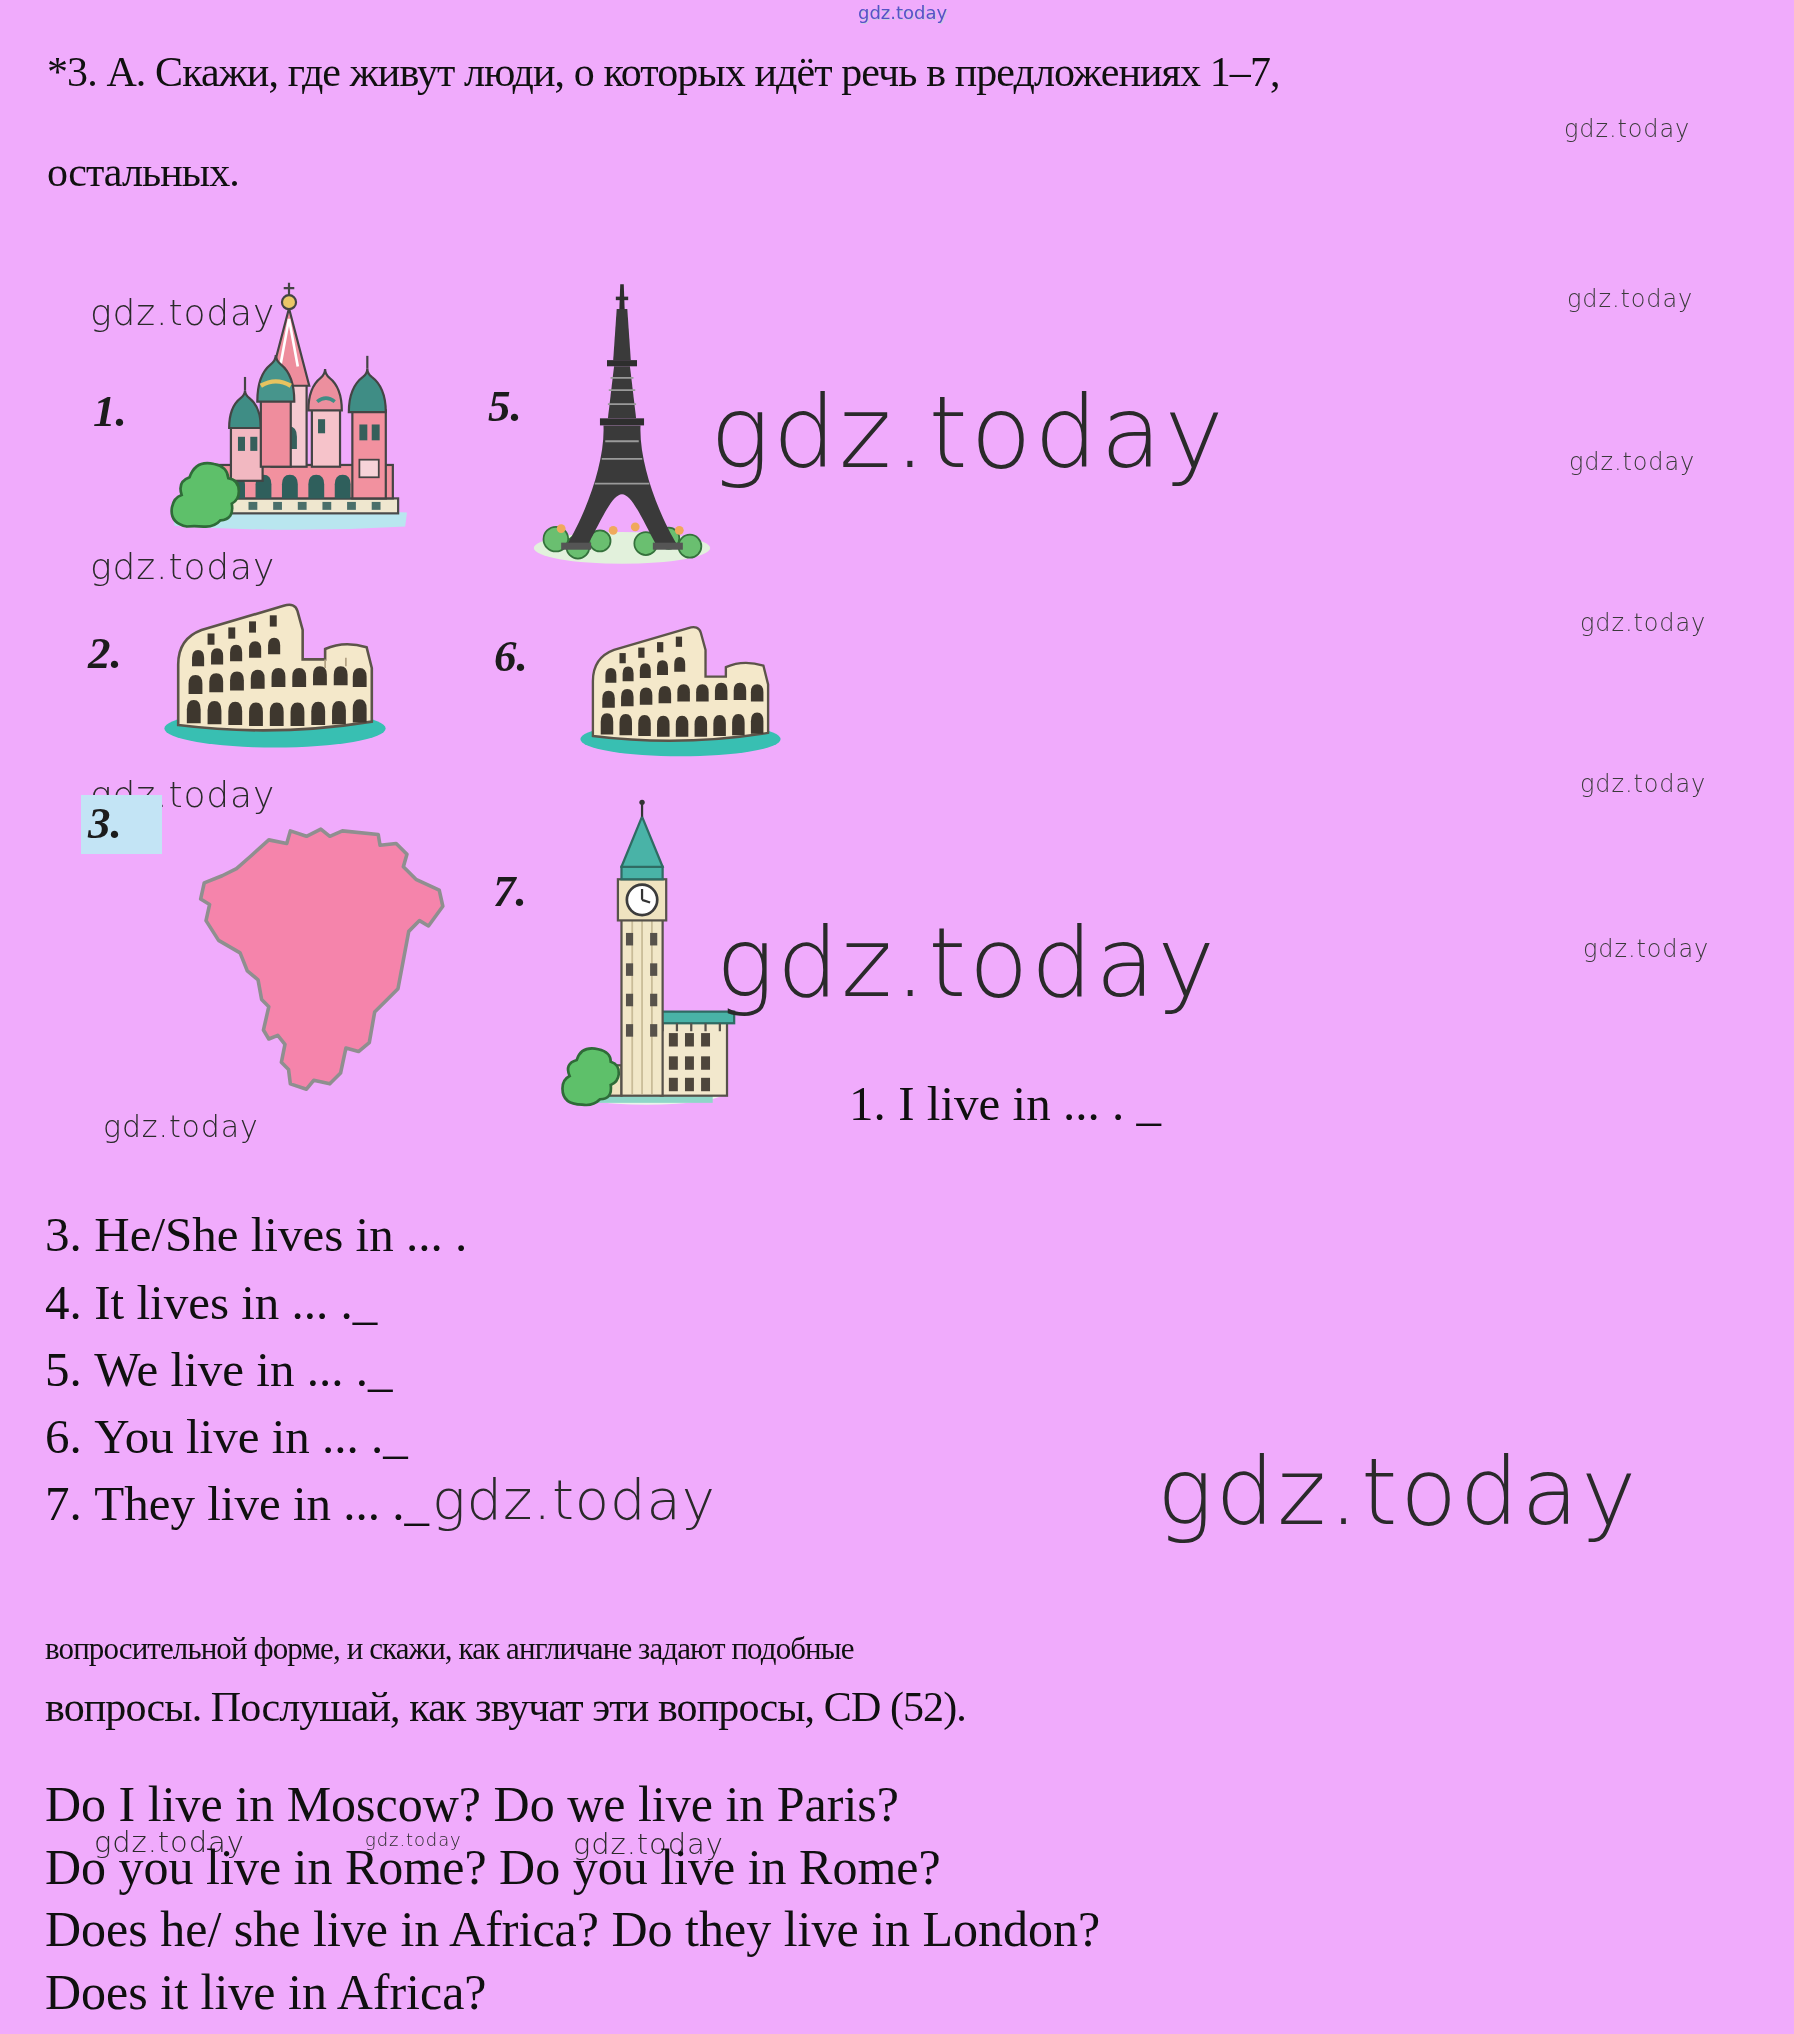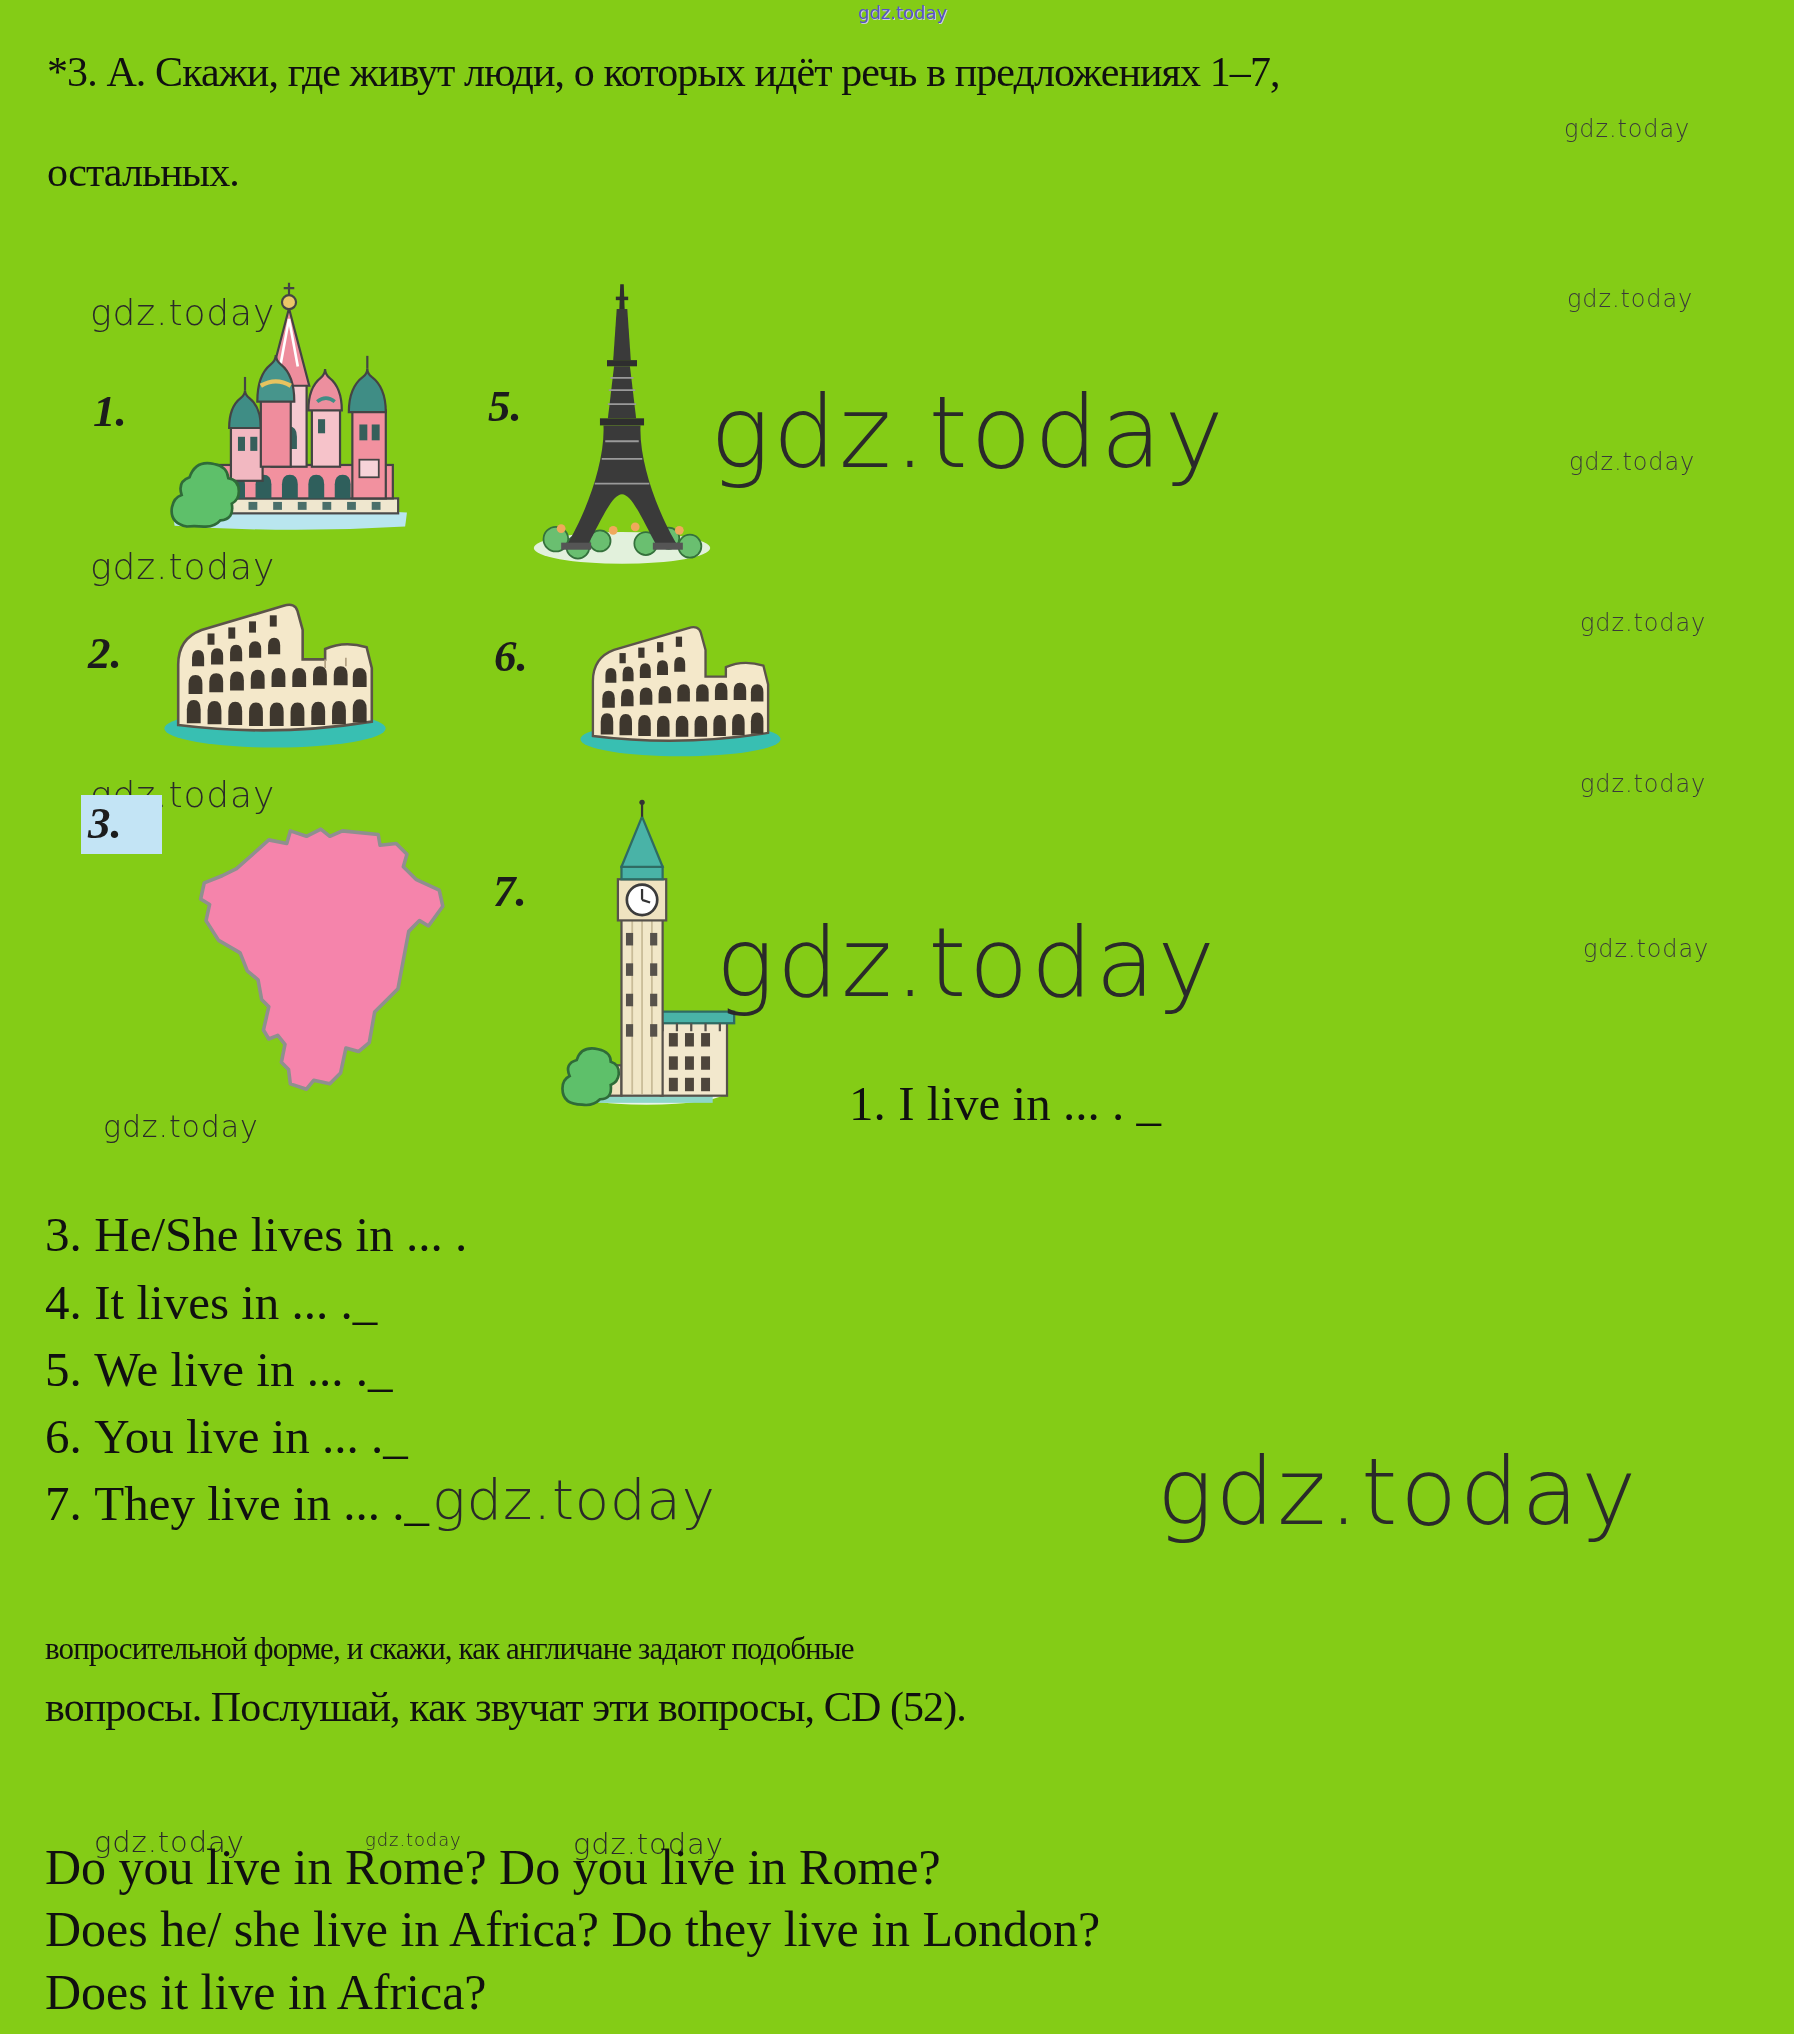--- a/index.html
+++ b/index.html
@@ -1,16 +1,16 @@
 <!DOCTYPE html>
 <html style="font-size:14.3px"><head>
 <meta charset="utf-8">
 <style>
   html,body{margin:0;padding:0;background:#ffffff;}
-  .page{position:relative;width:1795px;height:2035px;background:#84cc16;overflow:hidden;
+  .page{position:relative;width:1795px;height:2035px;background:#f0abfc;overflow:hidden;
         font-family:"Liberation Serif",serif;color:#101010;}
   .abs{position:absolute;white-space:nowrap;}
   
   .wm{font-family:"DejaVu Sans",sans-serif;font-weight:200;color:#2a2a2a;letter-spacing:0.9px;}
   .wm-gray{color:#3a3a3a;}
   .wm-top{font-family:"DejaVu Sans",sans-serif;font-weight:400;color:#5652c7;
           text-shadow:0.9px 0.9px 0 #c9c9e0;}
   
   .title{font-weight:400;font-size:42px;line-height:50px;letter-spacing:-0.9px;}
   
@@ -262,20 +262,21 @@
     <span class="n">7.</span><span>They live in ... ._</span>
   </div>
 
   <div class="abs wm" style="left:432px;top:1467px;font-size:56px">gdz.today</div>
 
   <div class="abs wm" style="left:1157px;top:1438px;font-size:93px;letter-spacing:2.7px">gdz.today</div>
 
   <div class="abs title" style="left:45px;top:1624px;font-size:31px">вопросительной форме, и скажи, как англичане задают подобные</div>
   <div class="abs title" style="left:45px;top:1682px;font-size:42px">вопросы. Послушай, как звучат эти вопросы, CD (52).</div>
 
+  <div class="abs quest" style="left:45px;top:1775px">Do I live in Moscow? Do we live in Paris?</div>
   <div class="abs wm" style="left:94px;top:1825px;font-size:29px">gdz.today</div>
   <div class="abs wm" style="left:365px;top:1829px;font-size:18px">gdz.today</div>
   <div class="abs wm" style="left:573px;top:1827px;font-size:29px">gdz.today</div>
   <div class="abs quest" style="left:45px;top:1900px">Does he/ she live in Africa? Do they live in London?</div>
   <div class="abs quest" style="left:45px;top:1838px">Do you live in Rome? Do you live in Rome?</div>
   <div class="abs quest" style="left:45px;top:1963px">Does it live in Africa?</div>
 
 </div>
 
 

